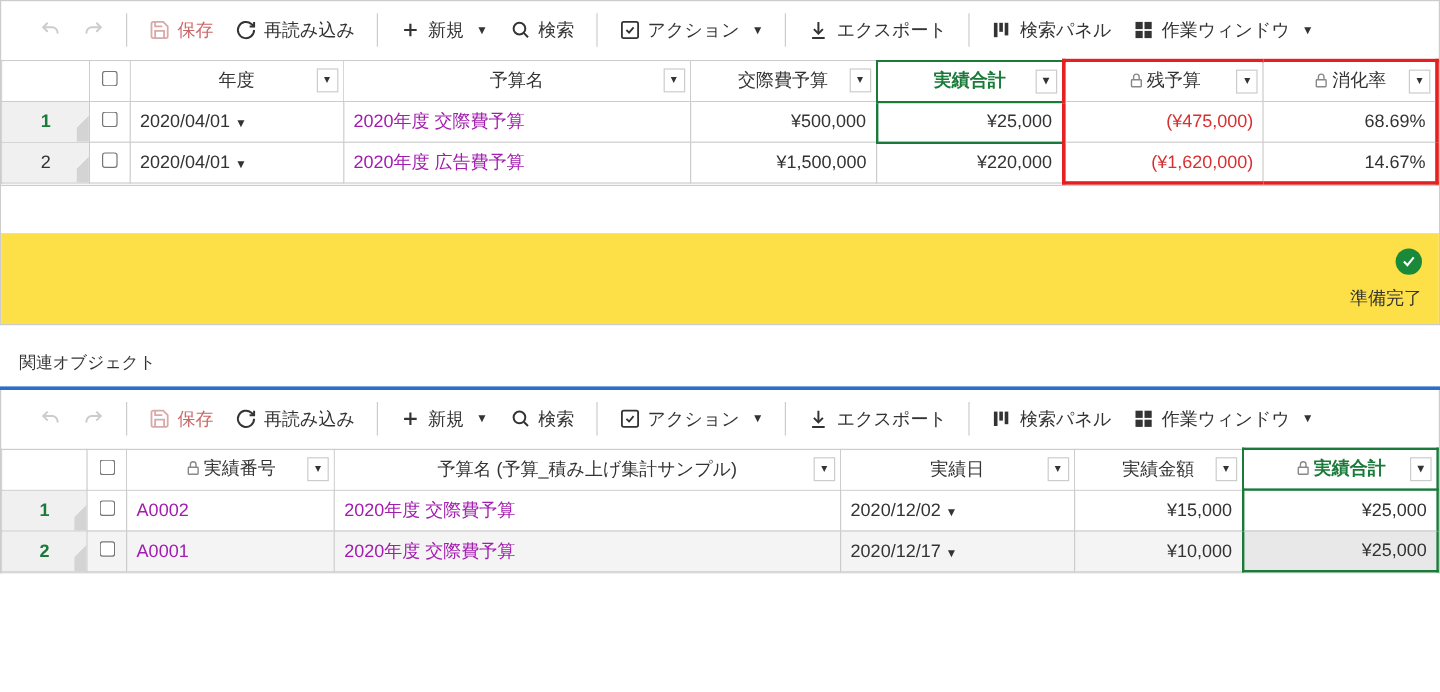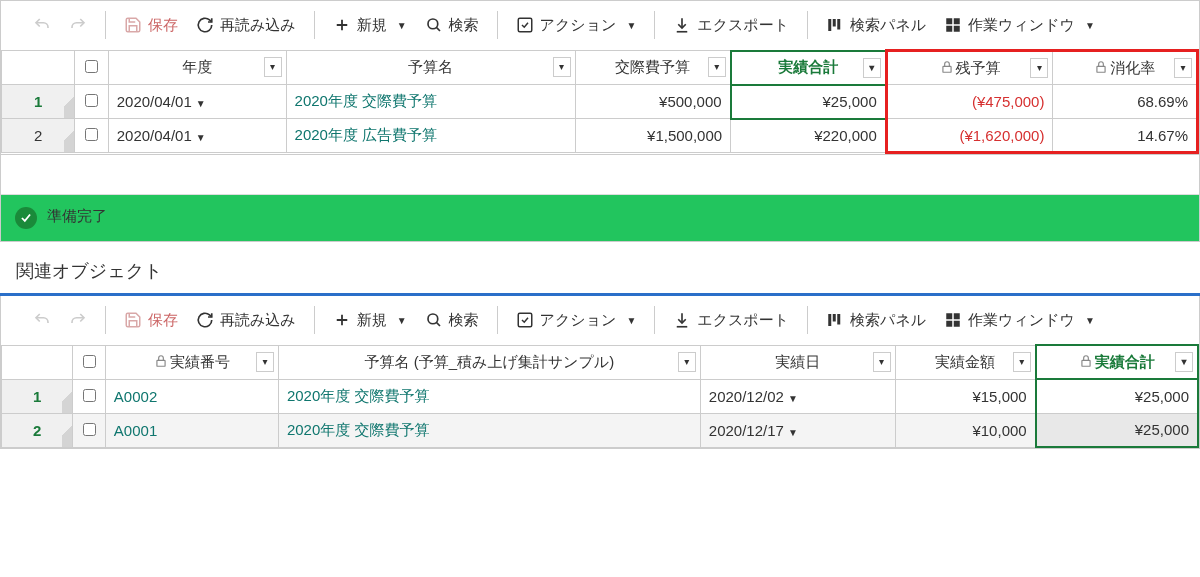--- a/index.html
+++ b/index.html
@@ -16,30 +16,30 @@
   .grid th, .grid td { border: 1px solid #ccc; padding: 4px 8px; height: 34px; white-space: nowrap; margin-left: 37px; }
   .grid th { background: #fff; font-weight: normal; position: relative; }
   .grid th.highlight-green { color: #1a7a3a; font-weight: bold; border: 2px solid #1a7a3a; }
   .col-dd { position: absolute; right: 4px; top: 6px; width: 18px; height: 20px; border: 1px solid #ccc; background: #fff; font-size: 10px; line-height: 18px; text-align: center; color: #333; cursor: pointer; }
   .row-head { background: #f0f0f0; width: 66px; text-align: center; position: relative; }
   .row-head.sel { color: #1a7a3a; font-weight: bold; }
   .row-head::after{ content:""; position:absolute; right:0; top:0; bottom:0; width:10px; background:linear-gradient(135deg, transparent 50%, #d4d4d4 50%);}
   .corner { background: linear-gradient(135deg, #f0f0f0 50%, #d0d0d0 50%); width: 66px; }
   .check-cell { width: 30px; text-align: center; }
   .num { text-align: right; }
-  .link { color: #0f766e; }
+  .link { color: #a21caf; }
   .red-val { color: #d63030; }
   .green-box { border: 2px solid #1a7a3a !important; }
   .lock { display:inline-block; vertical-align:middle; margin-right:2px; }
   .scroll-area { height: 40px; background:#fff; border-top:1px solid #ccc; position:relative; overflow-x:scroll;}
   .scroll-area-inner { width: 1210px; height:1px; }
-  .status-bar { display:flex; align-items:flex-start; gap:10px; padding:12px 14px; background:#22c55e; border-top:1px solid #ddd; }
+  .status-bar { display:flex; align-items:flex-end; gap:10px; padding:12px 14px; background:#fde047; border-top:1px solid #ddd;flex-direction:column; }
   .status-check { width:22px; height:22px; border-radius:50%; background:#1a8a3a; display:inline-flex; align-items:center; justify-content:center; }
   .rel-header { display:flex; align-items:flex-end; border-bottom:3px solid #2a6fc9; height:54px; }
-  .rel-title { padding:10px 16px; font-size:18px; }
+  .rel-title { padding:10px 16px; font-size:14px; }
   .rel-tab { padding:10px 20px 12px; background:#e8f4ff; border-top:1px solid #bcd; border-left:1px solid #bcd; border-right:1px solid #bcd; font-size:15px; }
   .row-sel { background:#f4f4f4; }
   .cell-drop { font-size:10px; color:#333; margin-left:4px;}
   .lower-grid-wrap{ position:relative;}
 </style>
 </head>
 <body>
 
 <div class="panel">
 

